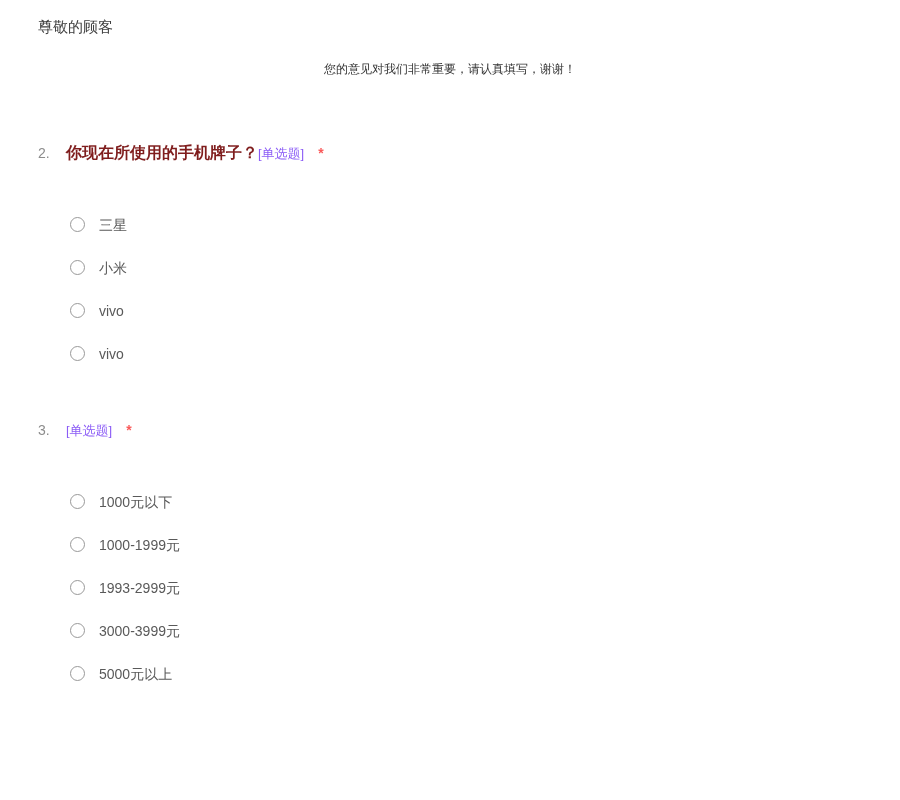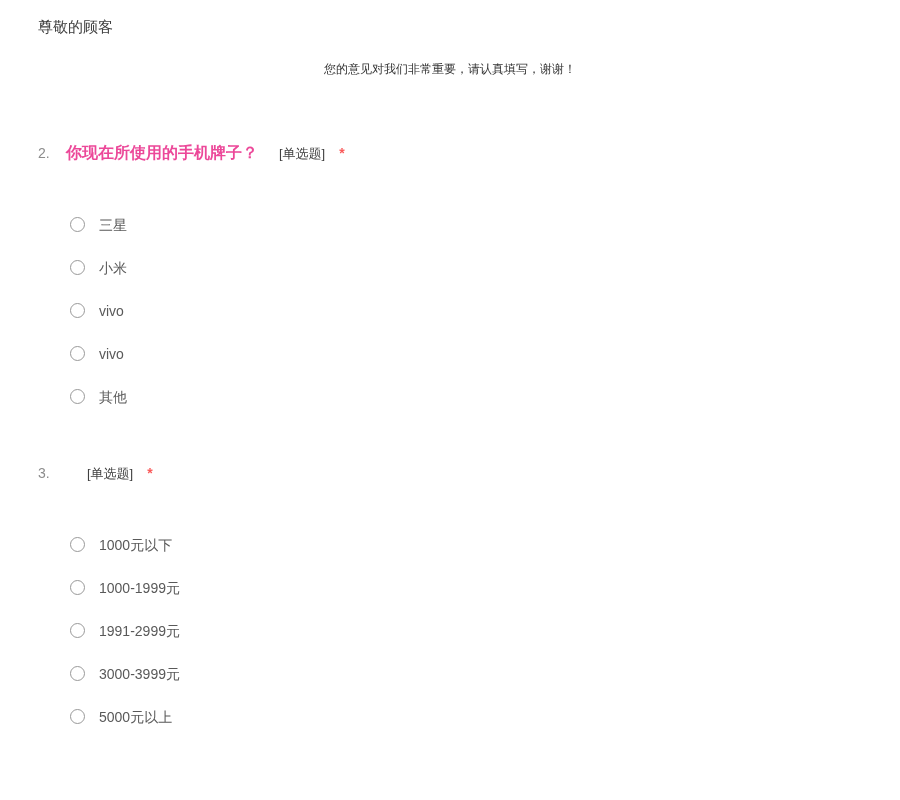--- a/index.html
+++ b/index.html
@@ -42,27 +42,27 @@
   }
   .q-num {
     width: 28px;
     flex: 0 0 28px;
     font-size: 14px;
     color: #8c8c8c;
   }
   .q-title {
     font-size: 16px;
     font-weight: 700;
-    color: #ec4899;
+    color: #7f1d1d;
     line-height: 20px;
   }
   .q-tag {
     font-size: 13px;
-    color: #404040;
-    margin-left: 21px;
+    color: #8b5cf6;
+    margin-left: 0;
   }
   .q-required {
     font-size: 14px;
     font-weight: 700;
     color: #fa5a5a;
     margin-left: 14px;
   }
   .options {
     margin-top: 40px;
     padding-left: 32px;
@@ -113,45 +113,41 @@
         <span class="option-label">小米</span>
       </div>
       <div class="option-row">
         <span class="radio"></span>
         <span class="option-label">vivo</span>
       </div>
       <div class="option-row">
         <span class="radio"></span>
         <span class="option-label">vivo</span>
       </div>
-      <div class="option-row">
-        <span class="radio"></span>
-        <span class="option-label">其他</span>
-      </div>
     </div>
   </div>
 
   <div class="question">
     <div class="q-title-row">
       <span class="q-num">3.</span>
       <span class="q-tag">[单选题]</span>
       <span class="q-required">*</span>
     </div>
     <div class="options">
       <div class="option-row">
         <span class="radio"></span>
         <span class="option-label">1000元以下</span>
       </div>
       <div class="option-row">
         <span class="radio"></span>
         <span class="option-label">1000-1999元</span>
       </div>
       <div class="option-row">
         <span class="radio"></span>
-        <span class="option-label">1991-2999元</span>
+        <span class="option-label">1993-2999元</span>
       </div>
       <div class="option-row">
         <span class="radio"></span>
         <span class="option-label">3000-3999元</span>
       </div>
       <div class="option-row">
         <span class="radio"></span>
         <span class="option-label">5000元以上</span>
       </div>
     </div>

